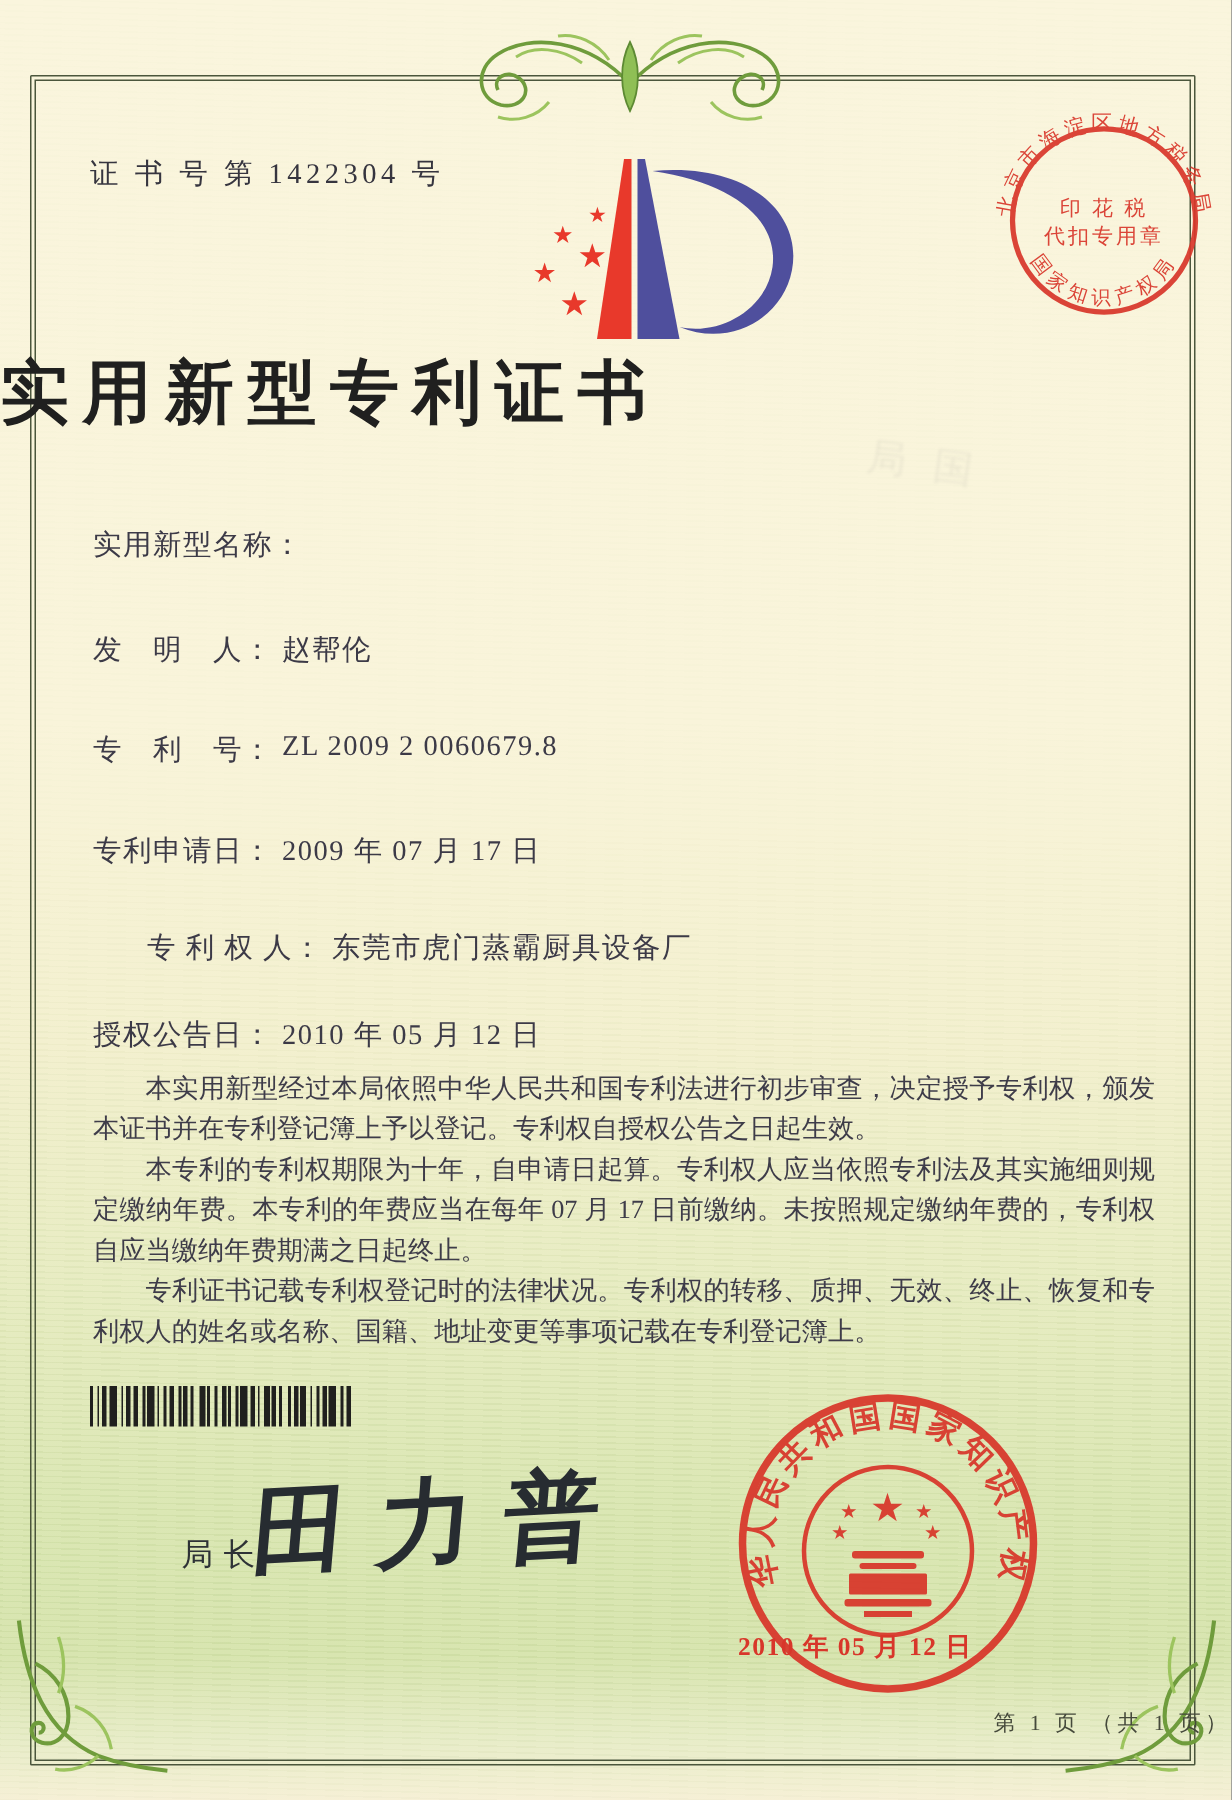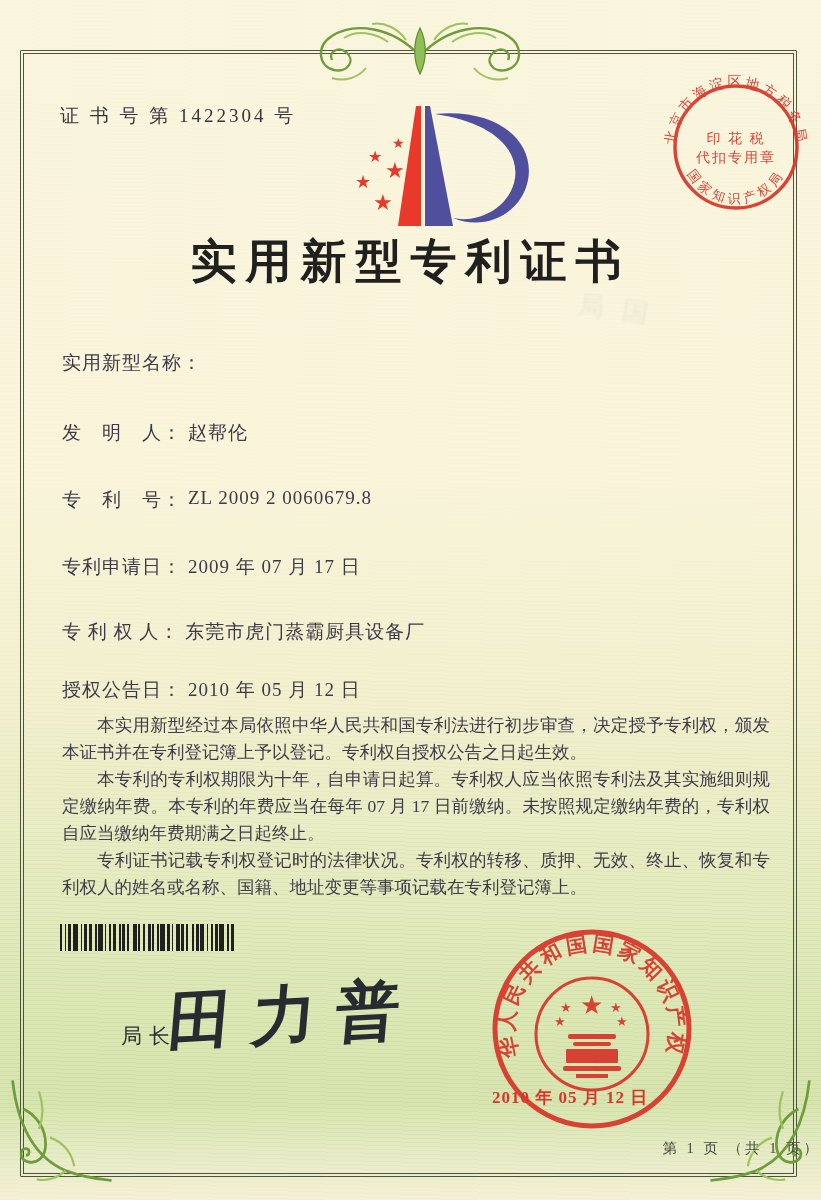--- a/index.html
+++ b/index.html
@@ -14,21 +14,21 @@
     -webkit-mask-image:linear-gradient(180deg,rgba(0,0,0,0.12) 0%,rgba(0,0,0,0.1) 45%,rgba(0,0,0,0.75) 75%,rgba(0,0,0,0.9) 92%,rgba(0,0,0,0.25) 100%);
             mask-image:linear-gradient(180deg,rgba(0,0,0,0.12) 0%,rgba(0,0,0,0.1) 45%,rgba(0,0,0,0.75) 75%,rgba(0,0,0,0.9) 92%,rgba(0,0,0,0.25) 100%);
   }
   .frame{
     position:absolute;left:20px;top:50px;right:24px;bottom:23px;
     border:4px double #4b563c;border-radius:1px;pointer-events:none;
   }
   .ornament{position:absolute;pointer-events:none;}
   .cert-no{position:absolute;left:60px;top:103px;font-size:19px;letter-spacing:3px;color:#36353f;}
   .title{
-    position:absolute;left:0;right:0;top:231px;text-align:center;
+    position:absolute;left:0;right:0;top:231px;text-align:left;
     font-size:46px;font-weight:bold;letter-spacing:9px;color:#20201f;
   }
   .field-row{position:absolute;left:62px;font-size:19px;color:#3c3a47;letter-spacing:1px;display:flex;gap:6px;white-space:nowrap;}
   .paragraphs{position:absolute;left:62px;top:712px;width:708px;font-size:17.5px;line-height:27px;color:#3e3c49;text-align:justify;}
   .paragraphs p{margin:0;text-indent:2em;}
   .barcode{position:absolute;left:60px;top:924px;height:27px;display:flex;align-items:stretch;}
   .barcode .bar{background:#20201e;}
   .barcode .gap{background:transparent;}
   .signer{position:absolute;left:121px;top:1022px;font-size:21px;letter-spacing:7px;color:#2e3236;}
   .signature{
@@ -134,21 +134,21 @@
     <span>赵帮伦</span>
   </div>
   <div class="field-row" style="top:487px;justify-content:space-between;">
     <span>专　利　号：</span>
     <span>ZL 2009 2 0060679.8</span>
   </div>
   <div class="field-row" style="top:554px;">
     <span>专利申请日：</span>
     <span>2009 年 07 月 17 日</span>
   </div>
-  <div class="field-row" style="top:619px;">
+  <div class="field-row" style="top:619px;margin-left:36px;">
     <span>专 利 权 人：</span>
     <span>东莞市虎门蒸霸厨具设备厂</span>
   </div>
   <div class="field-row" style="top:677px;">
     <span>授权公告日：</span>
     <span>2010 年 05 月 12 日</span>
   </div>
 
   <div class="paragraphs">
     <p>本实用新型经过本局依照中华人民共和国专利法进行初步审查，决定授予专利权，颁发本证书并在专利登记簿上予以登记。专利权自授权公告之日起生效。</p>

